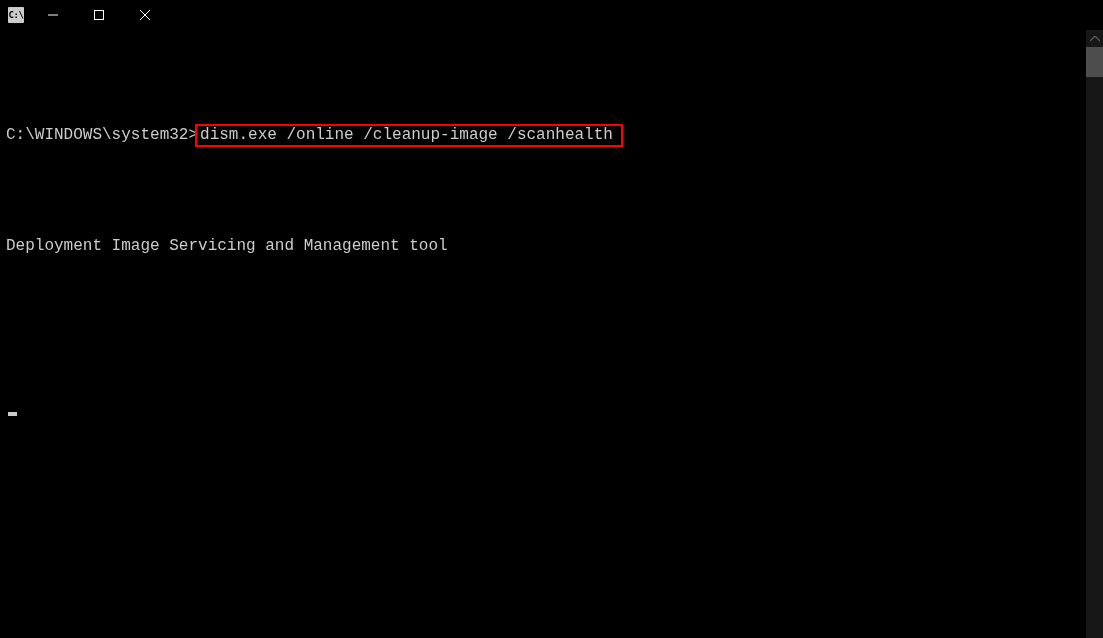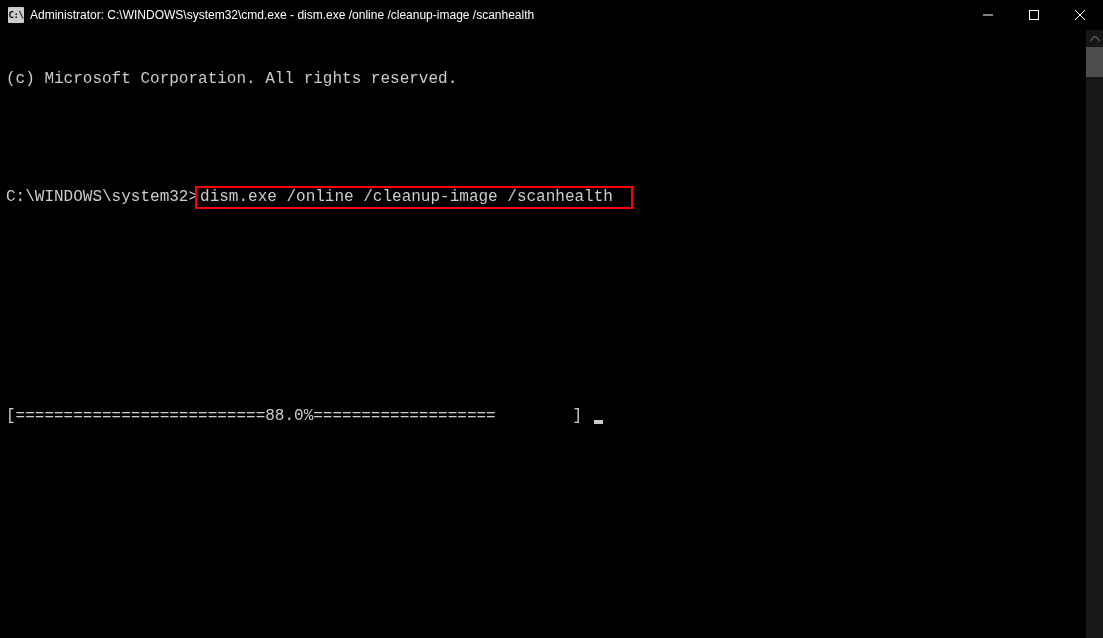--- a/index.html
+++ b/index.html
@@ -74,23 +74,22 @@
       font-size: 16px;
       line-height: 18px;
       font-family: Consolas, 'Courier New', monospace;
       white-space: pre;
       letter-spacing: 0px;
     }
     .line { white-space: pre; }
     .cmd-highlight {
       border: 2px solid #ff0000;
       display: inline-block;
-      padding: 0 18px 1px 3px;
+      padding: 0 8px 1px 3px;
       margin-left: -3px;
-      margin-top: 8px;
     }
     .blank-line { height: 18px; }
     .cursor-block {
       display: inline-block;
       width: 9px;
       height: 4px;
       background: #cccccc;
       vertical-align: bottom;
       margin-bottom: 1px;
       margin-left: 2px;
@@ -118,21 +117,20 @@
       height: 30px;
       background: #4d4d4d;
     }
   </style>
 </head>
 <body>
 
 <div class="window">
   <div class="titlebar">
     <div class="titlebar-icon">C:\</div>
-    <div class="titlebar-text">Administrator: C:\WINDOWS\system32\cmd.exe - dism.exe  /online /cleanup-image /scanhealth</div>
     <div class="window-controls">
       <div class="window-control">
         <svg viewBox="0 0 10 10">
             <line x1="0" y1="5" x2="10" y2="5" stroke="#ffffff" stroke-width="1"></line>
           </svg>
       </div>
       <div class="window-control">
         <svg viewBox="0 0 10 10">
             <rect x="0.5" y="0.5" width="9" height="9" stroke="#ffffff" stroke-width="1" fill="none"></rect>
           </svg>
@@ -141,27 +139,27 @@
         <svg viewBox="0 0 10 10">
             <line x1="0" y1="0" x2="10" y2="10" stroke="#ffffff" stroke-width="1"></line>
             <line x1="10" y1="0" x2="0" y2="10" stroke="#ffffff" stroke-width="1"></line>
           </svg>
       </div>
     </div>
   </div>
 
   <div class="body-area">
     <div class="terminal">
-      <div class="line">(c) Microsoft Corporation. All rights reserved.</div>
       <div class="blank-line"></div>
       <div class="line"><span>C:\WINDOWS\system32&gt;</span><span class="cmd-highlight">dism.exe /online /cleanup-image /scanhealth</span></div>
       <div class="blank-line"></div>
+      <div class="line">Deployment Image Servicing and Management tool</div>
       <div class="blank-line"></div>
       <div class="blank-line"></div>
-      <div class="line"><span>[==========================88.0%===================        ] </span><span class="cursor-block"></span></div>
+      <div class="line"><span class="cursor-block"></span></div>
     </div>
 
     <div class="scrollbar">
       <div class="scroll-arrow up">
         <svg width="10" height="6" viewBox="0 0 10 6">
             <path d="M0 5 L5 0 L10 5" stroke="#606060" stroke-width="1.2" fill="none"></path>
           </svg>
       </div>
       <div class="scroll-thumb"></div>
 

